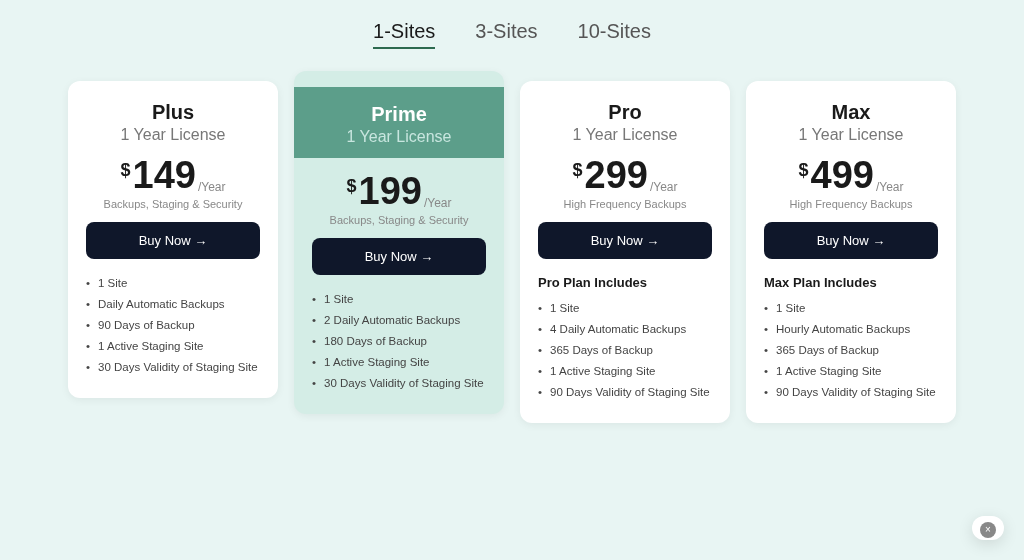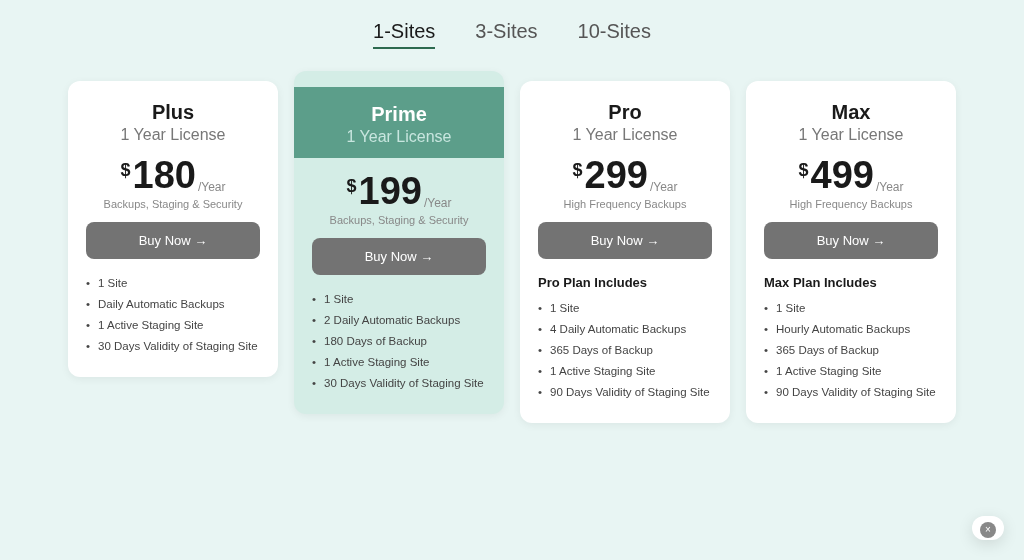--- a/index.html
+++ b/index.html
@@ -135,21 +135,21 @@
     .price-description {
       font-size: 11px;
       color: #888;
       margin-top: 4px;
     }
 
     
     .buy-btn {
       display: block;
       width: 100%;
-      background: #737373;
+      background: #0f172a;
       color: #fff;
       border: none;
       border-radius: 8px;
       padding: 11px 10px;
       font-size: 13px;
       font-weight: 500;
       cursor: pointer;
       margin: 12px 0 16px;
       text-align: center;
     }
@@ -237,29 +237,30 @@
   <div class="cards">
 
     <div class="card">
       <div class="plan-header">
         <div class="plan-name">Plus</div>
         <div class="plan-license">1 Year License</div>
       </div>
       <div class="price-section">
         <div class="price-row">
           <span class="price-dollar">$</span>
-          <span class="price-amount">180</span>
+          <span class="price-amount">149</span>
           <span class="price-period">/Year</span>
         </div>
         <div class="price-description">Backups, Staging &amp; Security</div>
       </div>
       <button class="buy-btn">Buy Now →</button>
       <ul class="features-list">
         <li>1 Site</li>
         <li>Daily Automatic Backups</li>
+        <li>90 Days of Backup</li>
         <li>1 Active Staging Site</li>
         <li>30 Days Validity of Staging Site</li>
       </ul>
     </div>
 
     <div class="card prime">
       <div class="plan-header">
         <div class="plan-name">Prime</div>
         <div class="plan-license">1 Year License</div>
       </div>

